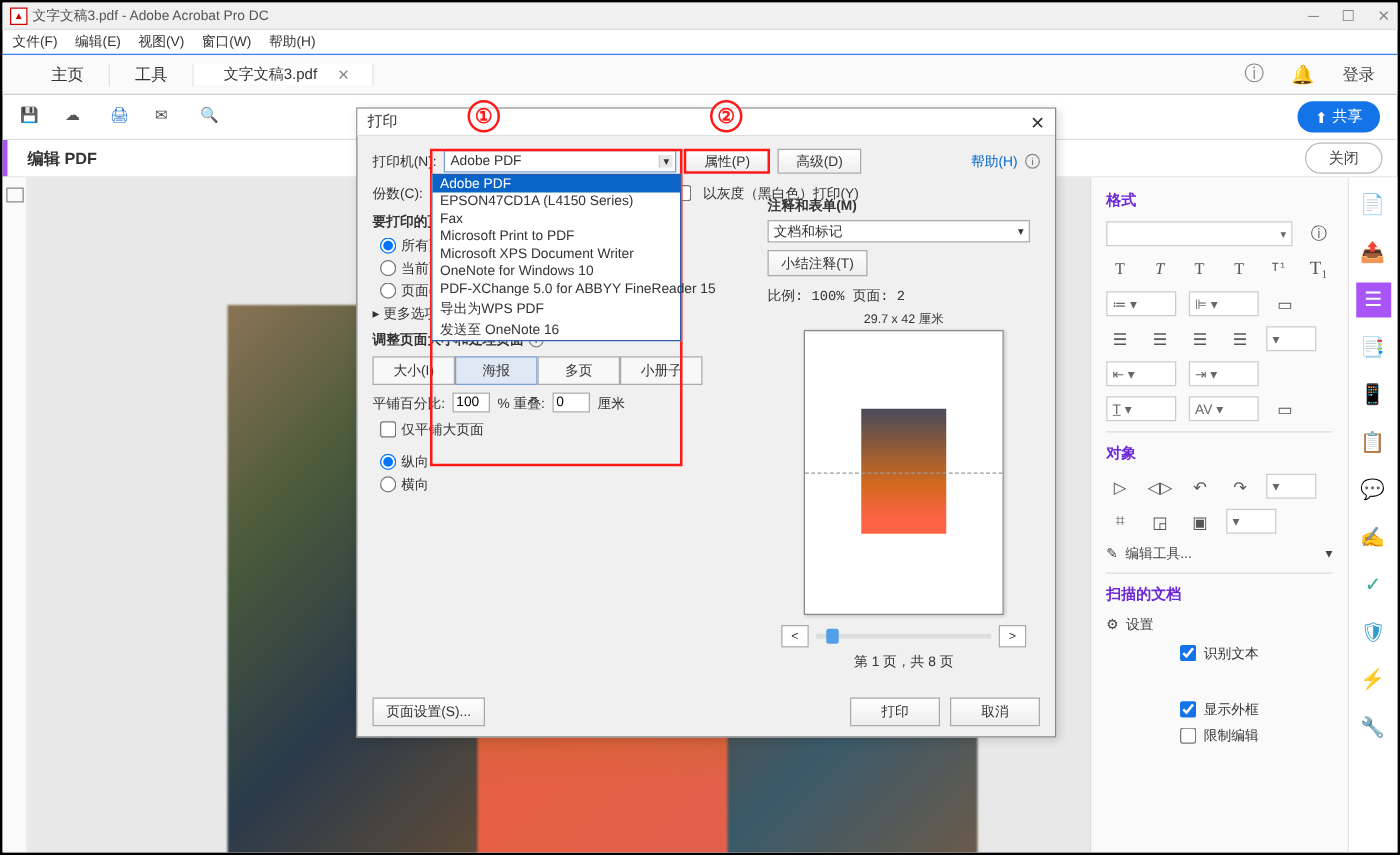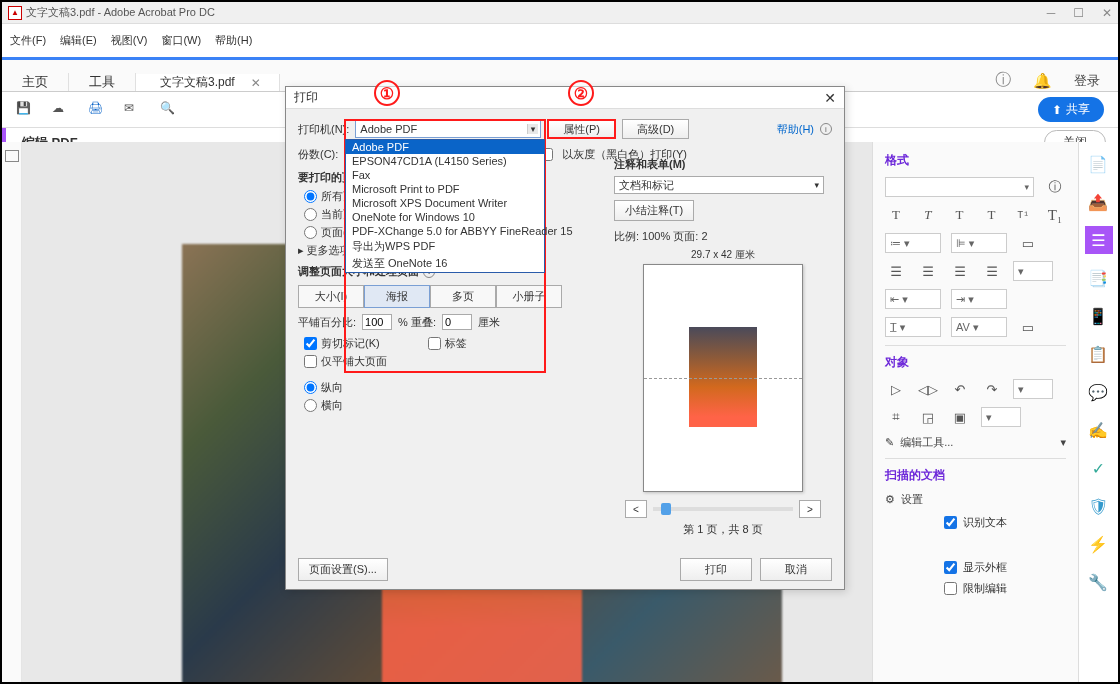--- a/index.html
+++ b/index.html
@@ -6,24 +6,24 @@
 body { margin: 0; background: #fff; font-size: 12px; color: #333; }
 .outer { border: 2px solid #000; width: 1120px; height: 684px; position: relative; overflow: hidden; }
 
 
 .titlebar { height: 22px; background: #f0f0f0; border-bottom: 1px solid #ddd; display: flex; align-items: center; padding: 0 6px; }
 .titlebar .pdf-badge { width: 14px; height: 14px; background: #fff; border: 1px solid #c00; color: #c00; font-size: 8px; display: flex; align-items: center; justify-content: center; margin-right: 4px; }
 .titlebar-title { font-size: 11px; color: #555; }
 .winbtns { margin-left: auto; display: flex; gap: 18px; color: #888; font-size: 12px; }
 
 
-.menubar { height: 36px; display: flex; align-items: center; gap: 14px; padding: 0 8px; font-size: 11px; color: #333; border-bottom: 3px solid #3b82f6; text-align: center; }
-
-
-.tabbar { height: 32px; display: flex; align-items: flex-end; border-bottom: 1px solid #ccc; background: #fafafa; }
+.menubar { height: 20px; display: flex; align-items: center; gap: 14px; padding: 0 8px; font-size: 11px; color: #333; border-bottom: 1px solid #3b82f6; text-align: center; }
+
+
+.tabbar { height: 32px; display: flex; align-items: center; border-bottom: 1px solid #ccc; background: #fafafa; padding-left: 19px; }
 .tabbar .maintab { padding: 0 20px; display: flex; align-items: center; font-size: 13px; color: #333; border-right: 1px solid #e0e0e0; }
 .tabbar .doctab { background: #fff; padding: 0 18px 0 24px; display: flex; align-items: center; border-right: 1px solid #e0e0e0; position: relative; }
 .tabbar .doctab .x { margin-left: 16px; color: #888; }
 .tabbar .right { margin-left: auto; display: flex; align-items: center; gap: 22px; padding: 0 18px; color: #666; }
 .tabbar .login { color: #444; font-size: 13px; }
 
 
 .toolbar { height: 36px; display: flex; align-items: center; gap: 18px; padding: 0 14px; border-bottom: 1px solid #ddd; }
 .ticon { width: 18px; height: 18px; color: #555; }
 .share-btn { margin-left: auto; background: #1473e6; color: #fff; border-radius: 14px; padding: 4px 14px; display: flex; align-items: center; gap: 4px; font-size: 12px; }
@@ -89,21 +89,21 @@
 .ddlist { position: absolute; left: 59px; top: 30px; width: 200px; background: #fff; border: 1px solid #2a5caa; z-index: 200; }
 .ddlist-red { position: absolute; left: 58px; top: 10px; width: 202px; height: 254px; border: 2px solid #ff1a1a; z-index: 150; pointer-events: none; }
 .dditem { padding: 1px 6px; font-size: 11px; white-space: nowrap; }
 .dditem.sel-hl { background: #0a64c8; color: #fff; }
 
 
 .preview { position: absolute; right: 12px; top: 48px; width: 218px; }
 .preview-sel { border: 1px solid #aaa; background: #fff; height: 18px; width: 210px; padding: 0 4px; display: flex; align-items: center; margin-bottom: 6px; font-size: 11px; }
 .preview-sel .chev { margin-left: auto; font-size: 9px; }
 .preview .smallbtn { border: 1px solid #aaa; background: linear-gradient(#fff,#eee); padding: 2px 10px; font-size: 11px; display: inline-block; margin-bottom: 8px; }
-.preview-scale { font-size: 11px; margin-bottom: 4px; }
+.preview-scale { font-size: 11px; margin-bottom: 4px; font-family: Liberation Mono, monospace; }
 .preview-dim { font-size: 10px; text-align: center; margin-bottom: 2px; }
 .preview-box { width: 160px; height: 228px; border: 1px solid #888; background: #fff; margin: 0 auto; position: relative; box-shadow: 1px 1px 3px rgba(0,0,0,0.2); }
 .preview-thumb { position: absolute; left: 50%; top: 62px; transform: translateX(-50%); width: 68px; height: 100px; background: linear-gradient(180deg, #4a4a5a 0%, #8b5a3a 30%, #d2691e 60%, #ff6347 90%); }
 .preview-dash { position: absolute; left: 0; right: 0; top: 50%; border-top: 1px dashed #999; }
 .navrow { display: flex; align-items: center; gap: 6px; margin-top: 8px; justify-content: center; }
 .navrow .nb { border: 1px solid #aaa; background: #fff; width: 22px; height: 18px; display: flex; align-items: center; justify-content: center; font-size: 10px; }
 .navrow .slider { flex: 1; height: 4px; background: #ddd; position: relative; max-width: 140px; }
 .navrow .slider .thumb { position: absolute; left: 8px; top: -4px; width: 10px; height: 12px; background: #52a0e8; border-radius: 2px; }
 .pageinfo { text-align: center; font-size: 11px; margin-top: 4px; }
 
@@ -347,27 +347,20 @@
         </div>
 
         <div class="prow">
           <span>平铺百分比:</span>
           <input class="numinput" value="100" style="">
           <span>% 重叠:</span>
           <input class="numinput" value="0" style="">
           <span>厘米</span>
         </div>
         <div class="cbrow">
-          <input type="checkbox" checked="" style="">
-          <span>剪切标记(K)</span>
-          <span style="width:40px;"></span>
-          <input type="checkbox" style="">
-          <span>标签</span>
-        </div>
-        <div class="cbrow">
           <input type="checkbox" style="">
           <span>仅平铺大页面</span>
         </div>
 
         <div style="height:8px;"></div>
         <div class="radiorow">
             <input type="radio" checked="" style="">
             <span>纵向</span>
           </div>
         <div class="radiorow">

